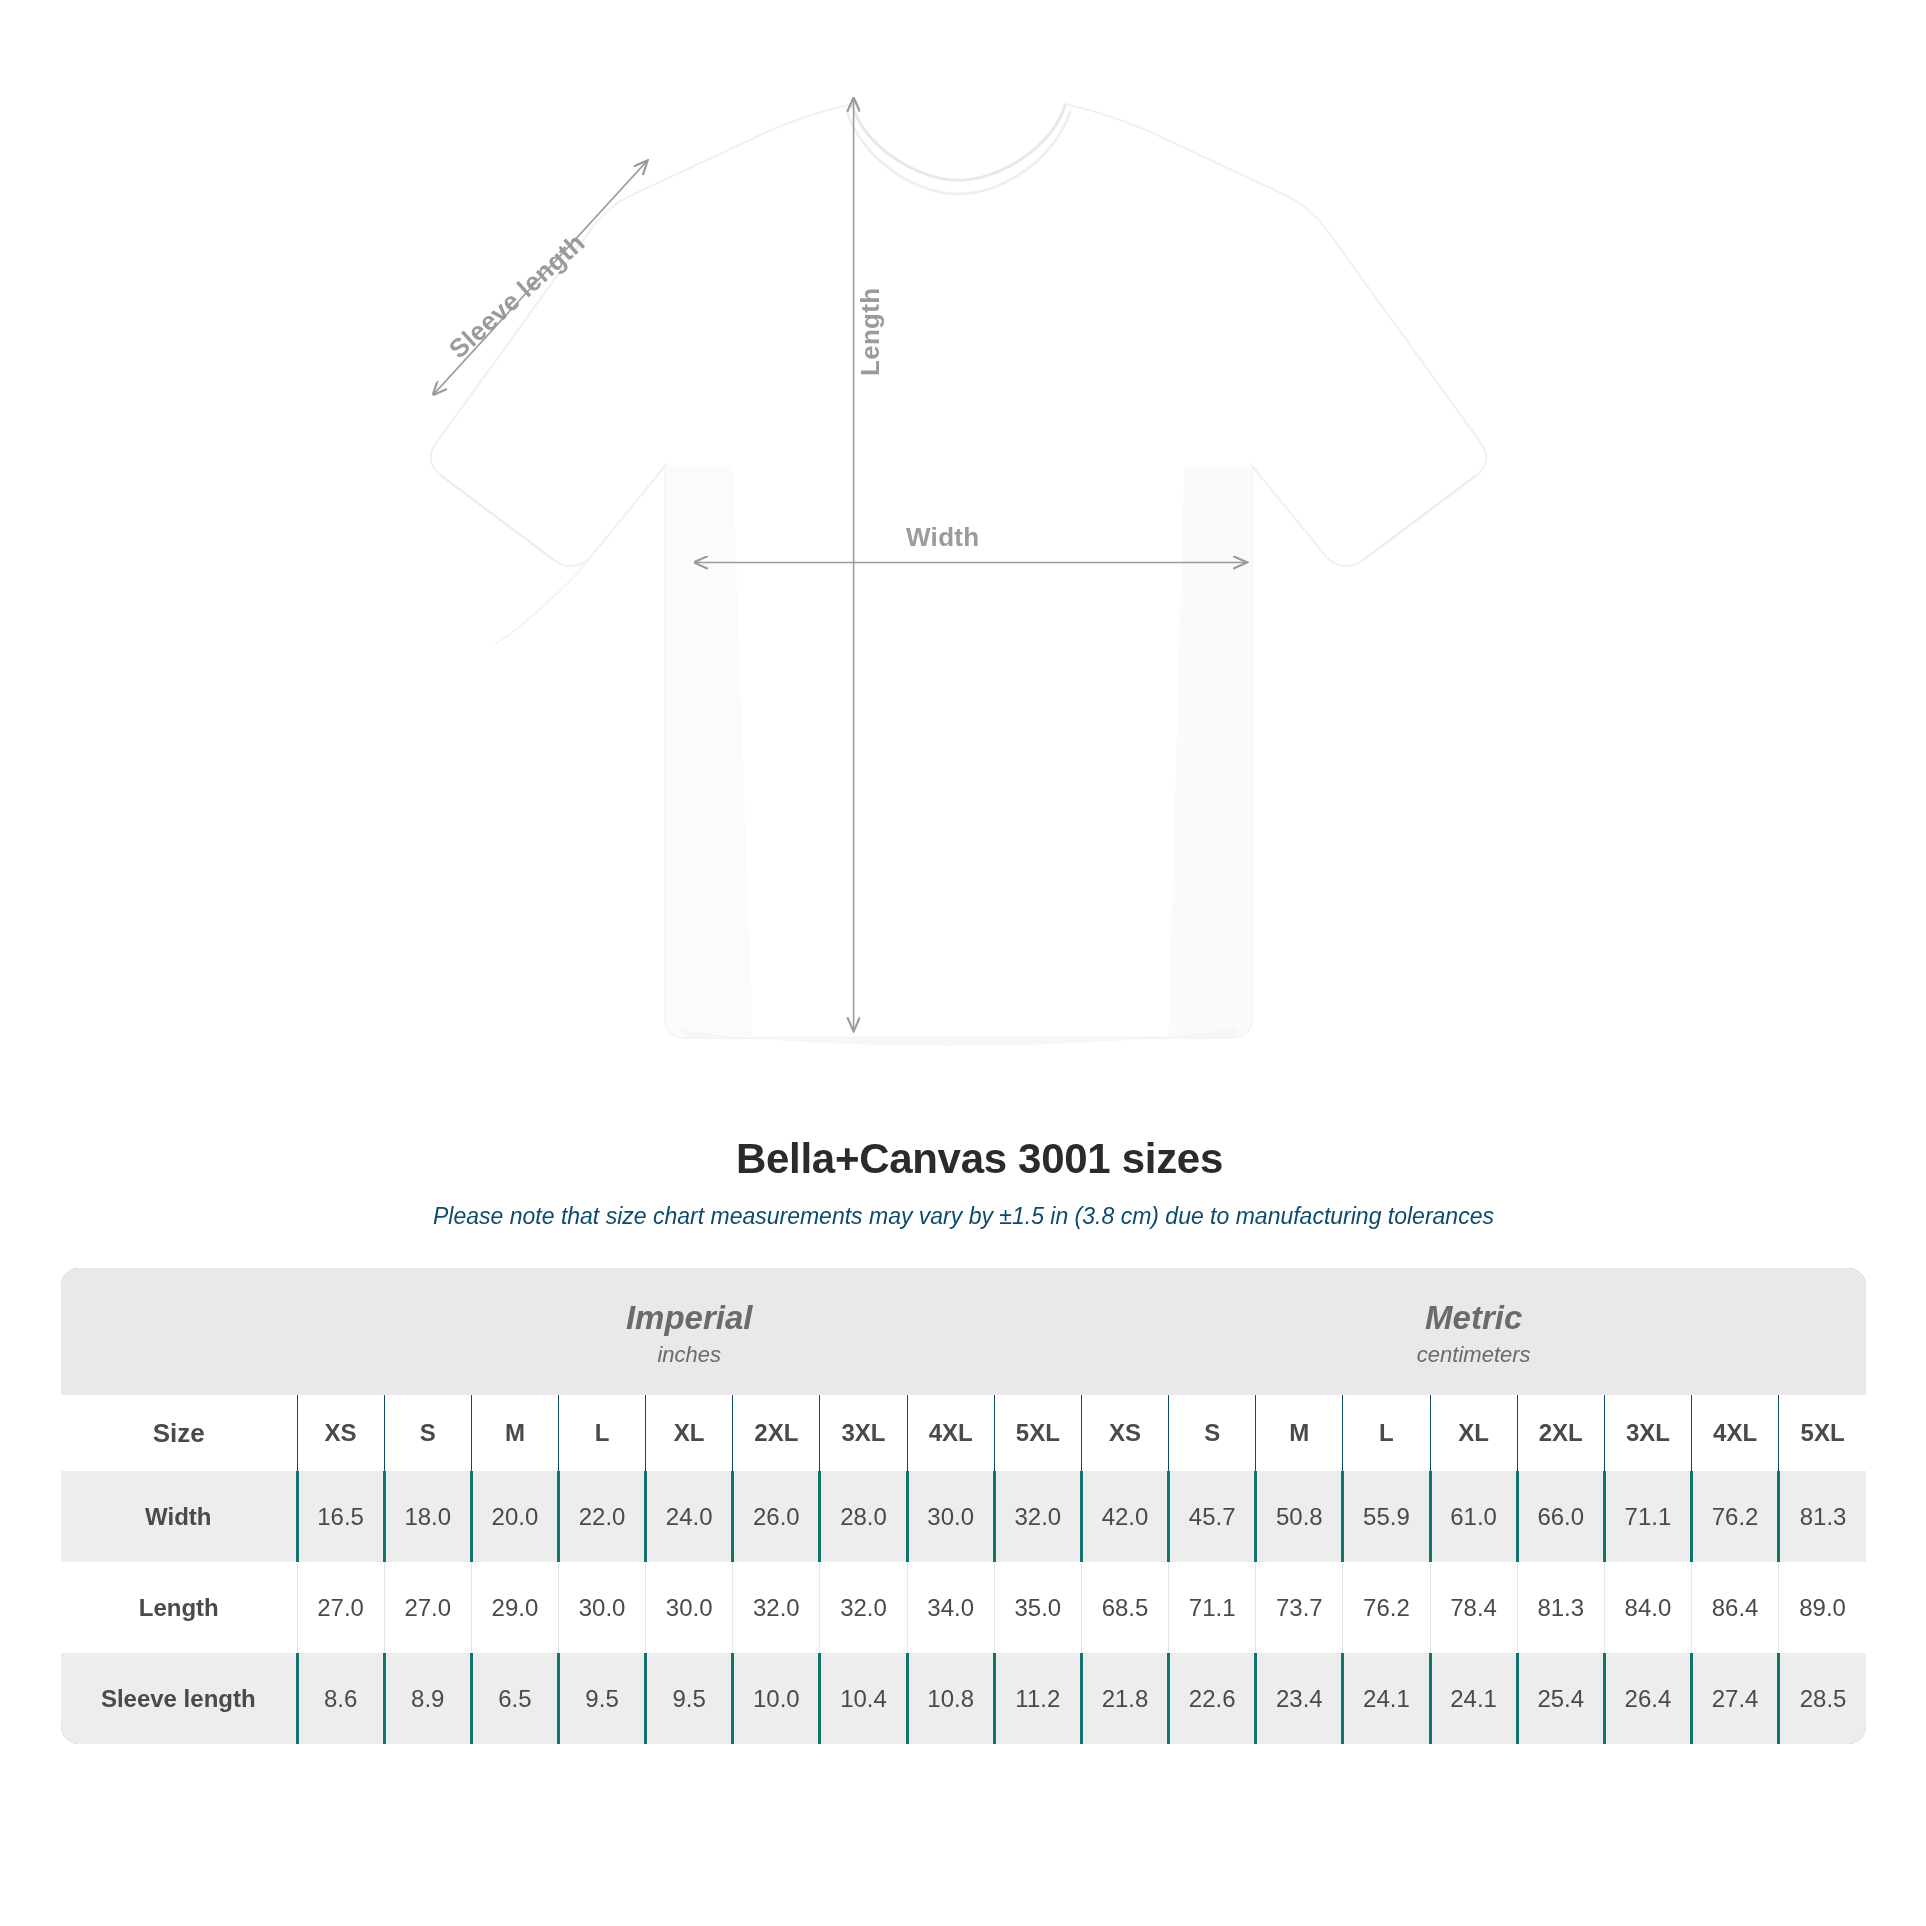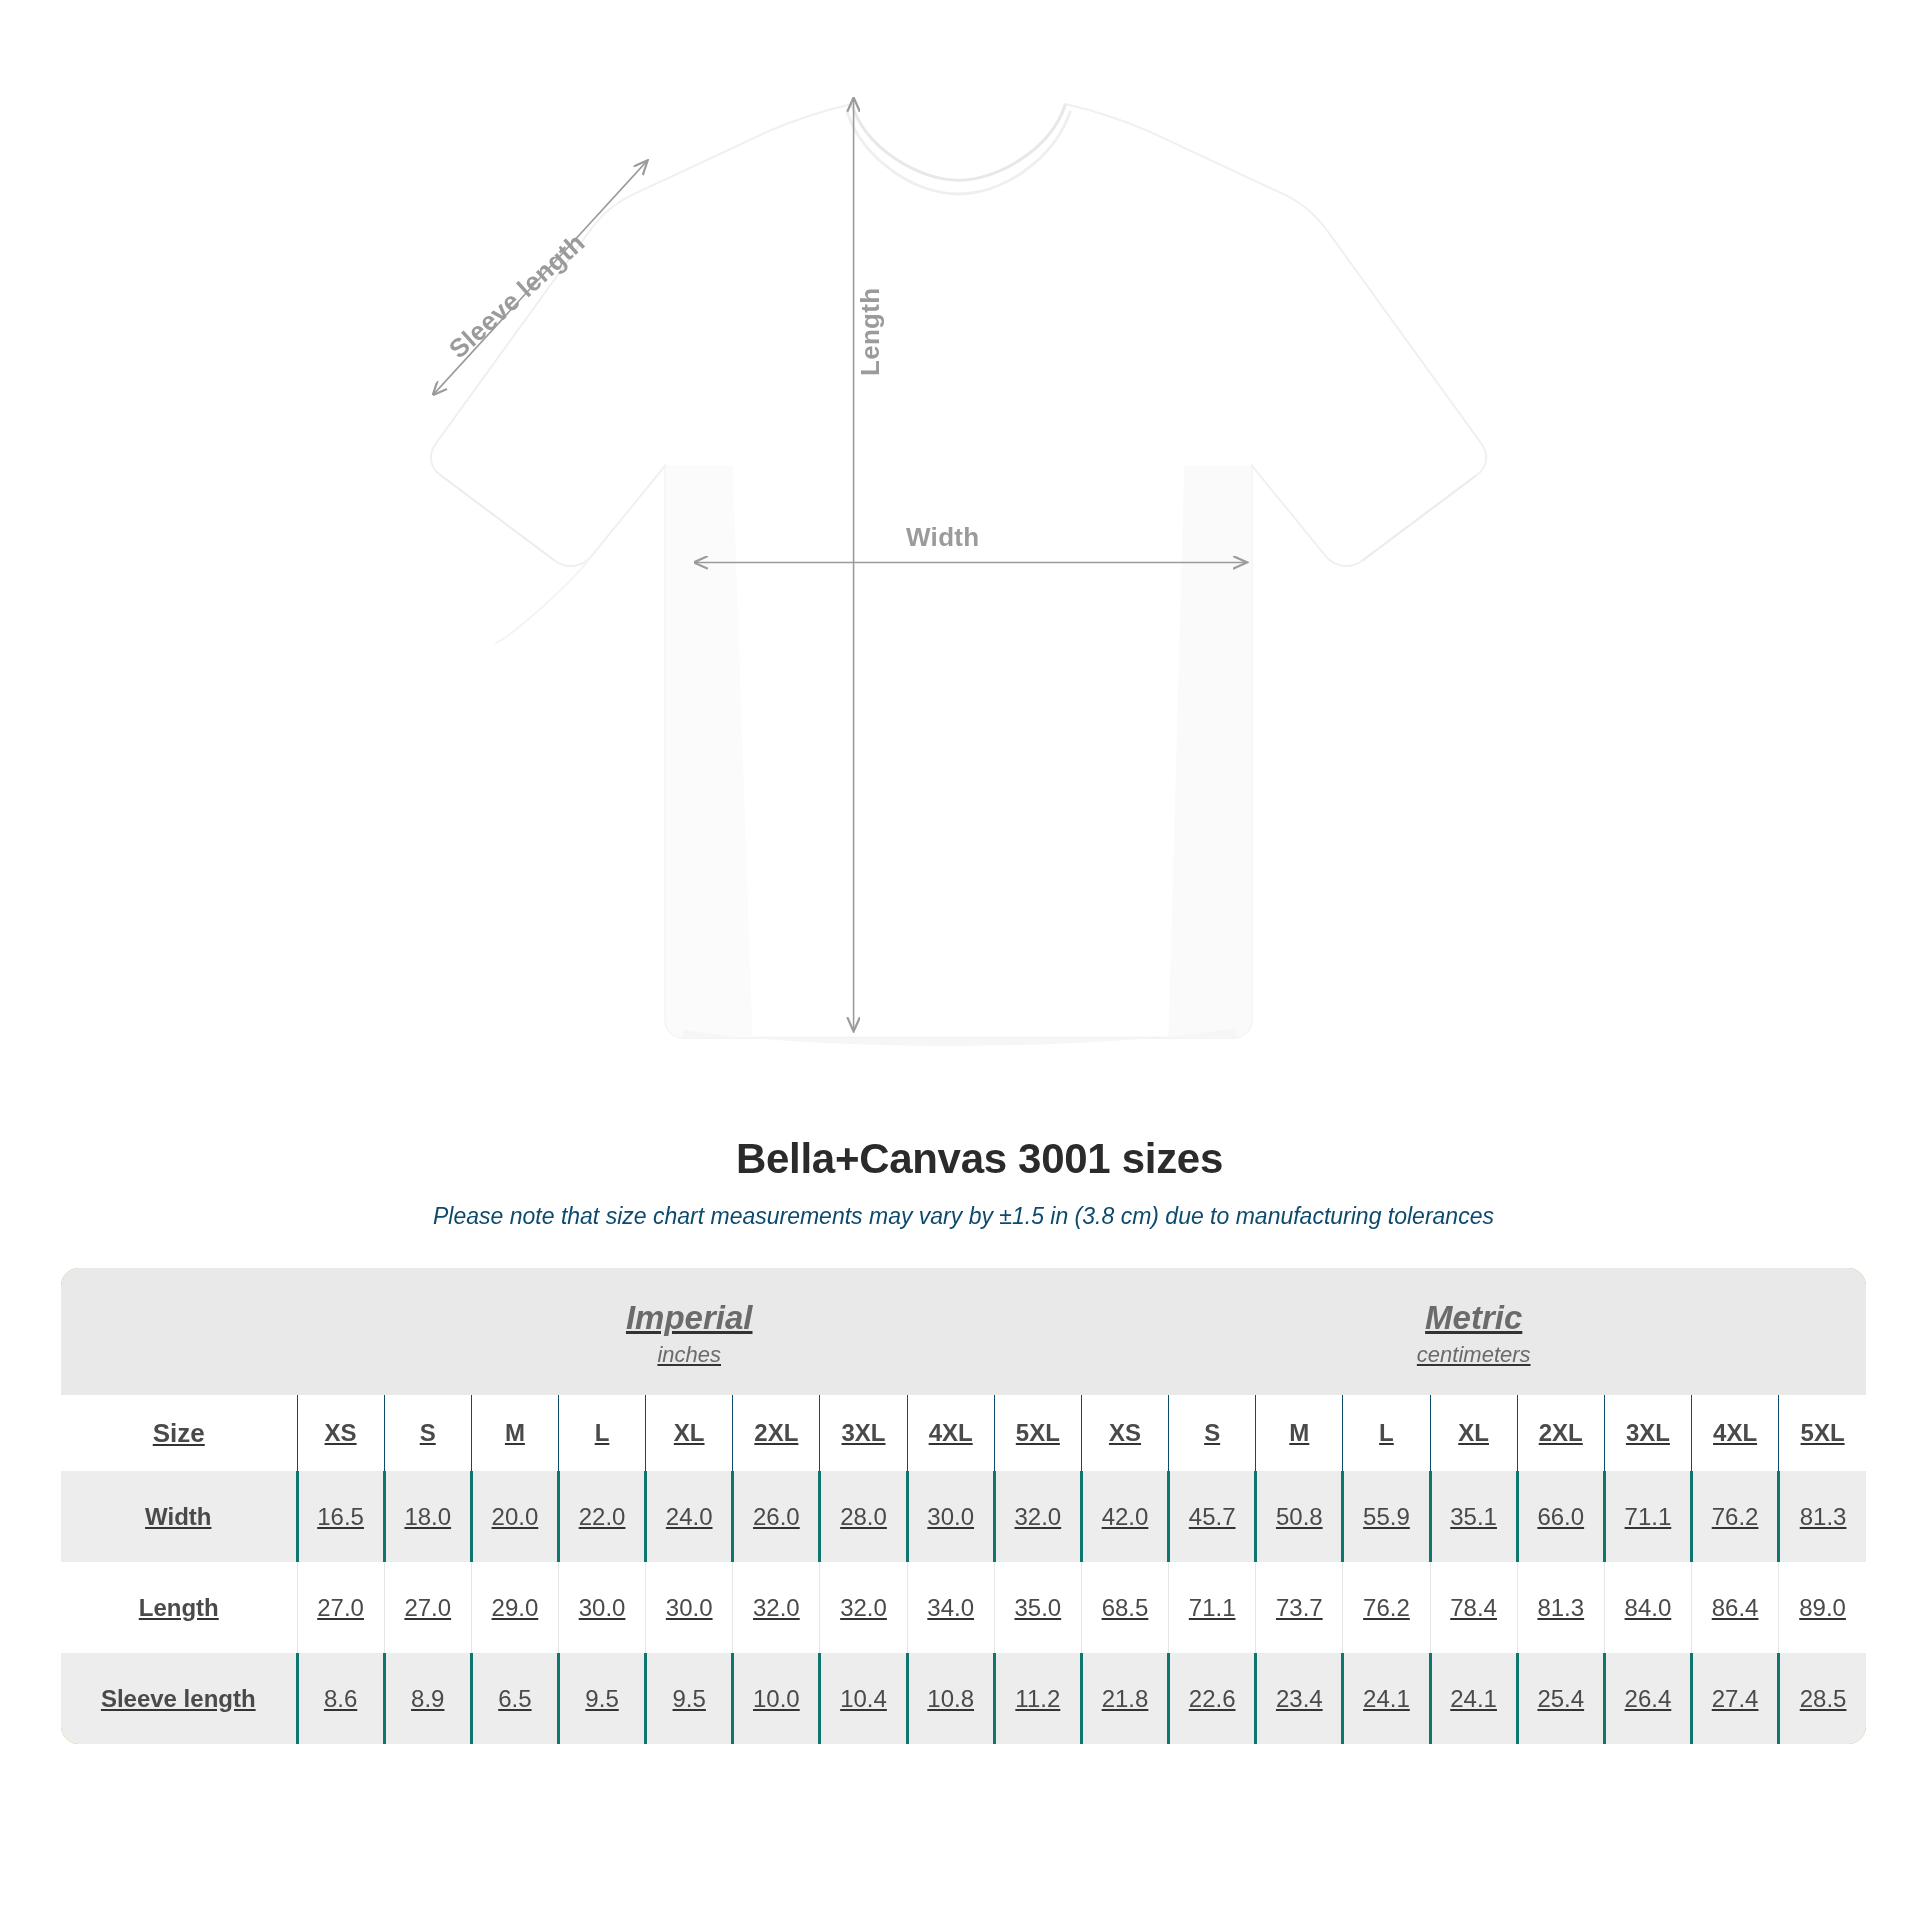--- a/index.html
+++ b/index.html
@@ -67,21 +67,20 @@
     color: #0c4a6e;
     margin-top: 20px;
   }
 
   
   .table-wrap {
     margin: 38px 61px 0 61px;
     border-radius: 18px;
     overflow: hidden;
     background: #84cc16;
-    text-decoration: underline;
   }
   table.sizes {
     border-collapse: collapse;
     width: 100%;
     table-layout: fixed;
   }
   table.sizes td, table.sizes th {
     text-align: center;
     vertical-align: middle;
     font-size: 24px;
@@ -269,21 +268,21 @@
           <td class="cell">22.0</td>
           <td class="cell">24.0</td>
           <td class="cell">26.0</td>
           <td class="cell">28.0</td>
           <td class="cell">30.0</td>
           <td class="cell">32.0</td>
           <td class="cell">42.0</td>
           <td class="cell">45.7</td>
           <td class="cell">50.8</td>
           <td class="cell">55.9</td>
-          <td class="cell">35.1</td>
+          <td class="cell">61.0</td>
           <td class="cell">66.0</td>
           <td class="cell">71.1</td>
           <td class="cell">76.2</td>
           <td class="cell">81.3</td>
         </tr>
 
         <tr class="data-row plain">
           <td class="rowhead">Length</td>
           <td class="cell">27.0</td>
           <td class="cell">27.0</td>

